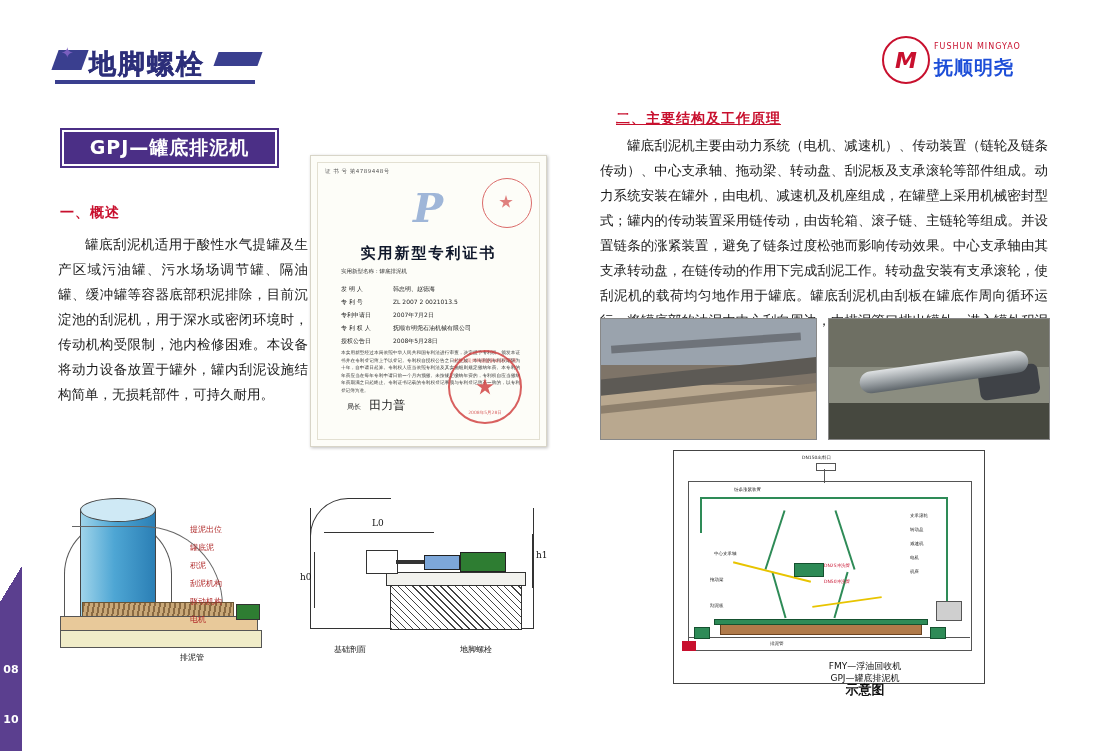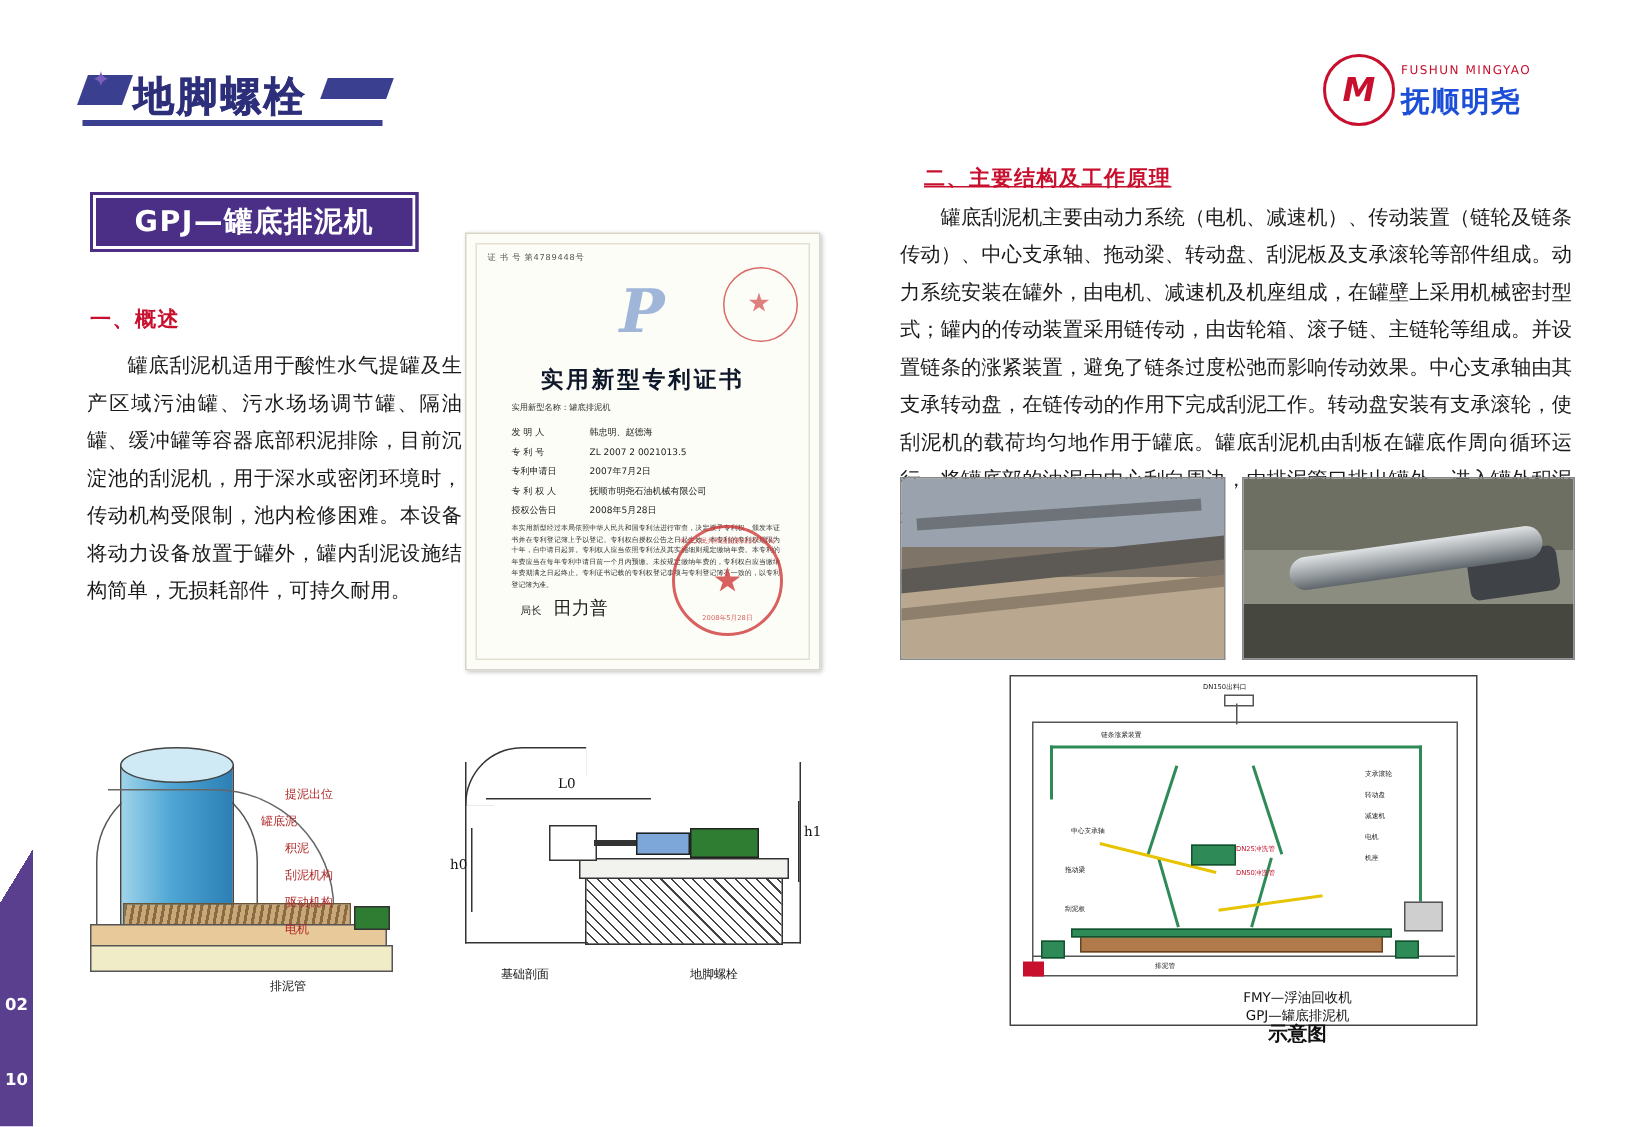--- a/index.html
+++ b/index.html
@@ -272,21 +272,21 @@
   }
   .schem-caption .big{font-size:13px;font-weight:bold;}
 </style>
 </head>
 <body>
 
 <div class="page">
 
   <div class="edge-strip">
     <div class="edge-band"></div>
-    <div class="page-num n09">02</div>
+    <div class="page-num n09">08</div>
     <div class="page-num n10">10</div>
   </div>
 
   <div class="hdr-banner">
     <div class="bar-l"></div>
     <div class="sparkle">✦</div>
     <div class="title-cn">地脚螺栓</div>
     <div class="bar-r"></div>
   </div>
   <div class="hdr-underline"></div>
@@ -336,21 +336,21 @@
   <div class="dwg dwg-tank">
     <div class="tank-dome"></div>
     <div class="tank-body"></div>
     <div class="tank-top"></div>
     <div class="tank-arc"></div>
     <div class="tank-slope"></div>
     <div class="tank-base"></div>
     <div class="tank-ground"></div>
     <div class="tank-motor"></div>
     <div class="cn-lbl-red" style="left:130px;top:34px;">提泥出位</div>
-    <div class="cn-lbl-red" style="left:114px;top:52px;">罐底泥</div>
+    <div class="cn-lbl-red" style="left:130px;top:52px;">罐底泥</div>
     <div class="cn-lbl-red" style="left:130px;top:70px;">积泥</div>
     <div class="cn-lbl-red" style="left:130px;top:88px;">刮泥机构</div>
     <div class="cn-lbl-red" style="left:130px;top:106px;">驱动机构</div>
     <div class="cn-lbl-red" style="left:130px;top:124px;">电机</div>
     <div class="cn-lbl" style="left:120px;top:162px;">排泥管</div>
   </div>
 
   <div class="dwg dwg-pump">
     <div class="pump-curve"></div>
     <div class="pump-frame"></div>

